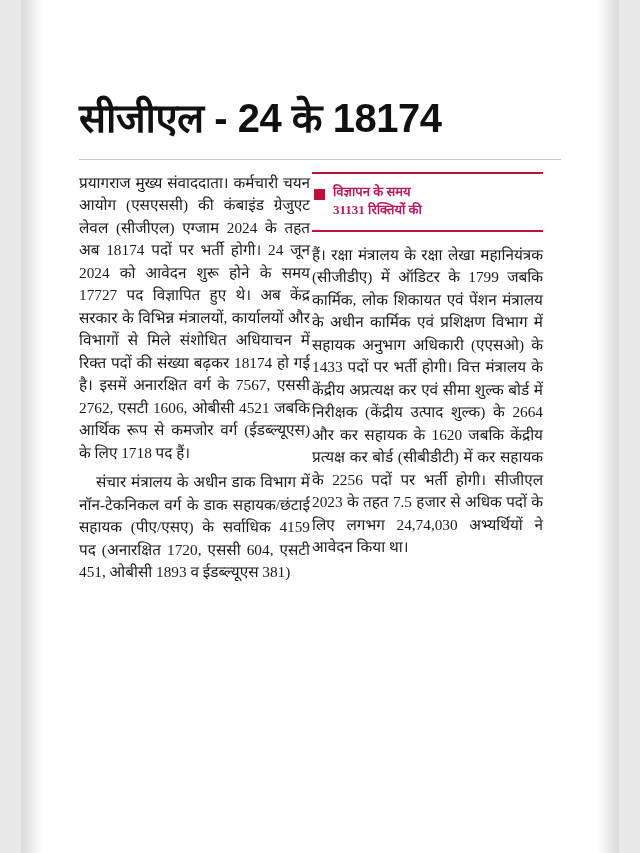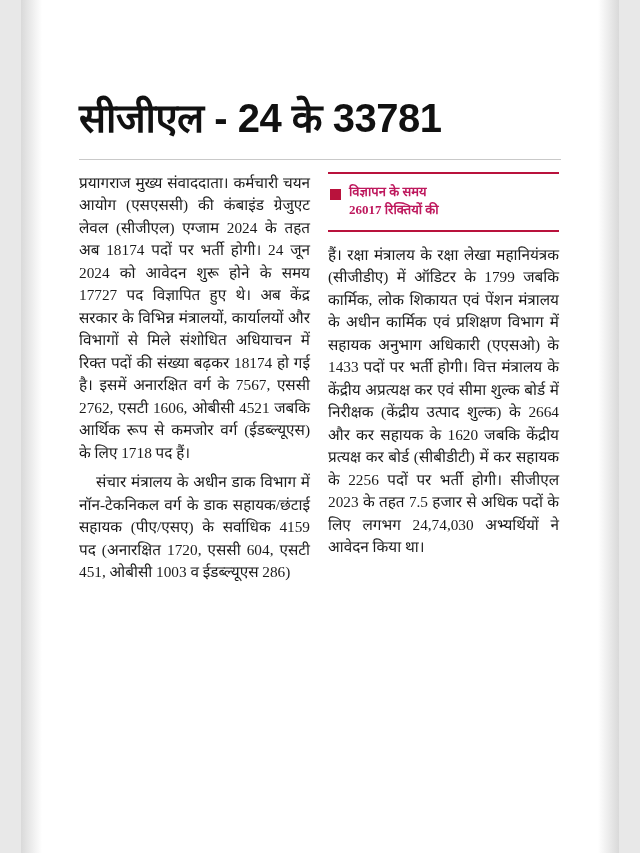--- a/index.html
+++ b/index.html
@@ -36,21 +36,21 @@
     display: block;
     white-space: nowrap;
   }
   .rule {
     border: 0;
     border-top: 1px solid #c9c9c9;
     margin: 6px 0 12px 0;
   }
   .columns {
     display: flex;
-    gap: 18px;
+    gap: 2px;
   }
   .col {
     width: 231px;
   }
   .col p {
     margin: 0 0 7px 0;
     font-size: 15.3px;
     line-height: 1.47;
     color: #1a1a1a;
     text-align: justify;
@@ -100,37 +100,37 @@
   }
 </style>
 </head>
 <body>
 
 <div class="page">
   <div class="fade-left"></div>
   <div class="fade-right"></div>
 
   <h1 class="headline">
-    <span class="l1">सीजीएल - 24 के 33781</span>
+    <span class="l1">सीजीएल - 24 के 18174</span>
   </h1>
 
   <hr class="rule">
 
   <div class="columns">
 
     <div class="col">
       <p>प्रयागराज मुख्य संवाददाता। कर्मचारी चयन आयोग (एसएससी) की कंबाइंड ग्रेजुएट लेवल (सीजीएल) एग्जाम 2024 के तहत अब 18174 पदों पर भर्ती होगी। 24 जून 2024 को आवेदन शुरू होने के समय 17727 पद विज्ञापित हुए थे। अब केंद्र सरकार के विभिन्न मंत्रालयों, कार्यालयों और विभागों से मिले संशोधित अधियाचन में रिक्त पदों की संख्या बढ़कर 18174 हो गई है। इसमें अनारक्षित वर्ग के 7567, एससी 2762, एसटी 1606, ओबीसी 4521 जबकि आर्थिक रूप से कमजोर वर्ग (ईडब्ल्यूएस) के लिए 1718 पद हैं।</p>
-      <p class="indent">संचार मंत्रालय के अधीन डाक विभाग में नॉन-टेकनिकल वर्ग के डाक सहायक/छंटाई सहायक (पीए/एसए) के सर्वाधिक 4159 पद (अनारक्षित 1720, एससी 604, एसटी 451, ओबीसी 1003 व ईडब्ल्यूएस 286)</p>
+      <p class="indent">संचार मंत्रालय के अधीन डाक विभाग में नॉन-टेकनिकल वर्ग के डाक सहायक/छंटाई सहायक (पीए/एसए) के सर्वाधिक 4159 पद (अनारक्षित 1720, एससी 604, एसटी 451, ओबीसी 1893 व ईडब्ल्यूएस 381)</p>
     </div>
 
     <div class="col">
       <div class="callout">
         <span class="bullet"></span>
         <div class="ctext">
           <span>विज्ञापन के समय</span>
-          <span>26017 रिक्तियों की</span>
+          <span>31131 रिक्तियों की</span>
         </div>
       </div>
       <p>हैं। रक्षा मंत्रालय के रक्षा लेखा महानियंत्रक (सीजीडीए) में ऑडिटर के 1799 जबकि कार्मिक, लोक शिकायत एवं पेंशन मंत्रालय के अधीन कार्मिक एवं प्रशिक्षण विभाग में सहायक अनुभाग अधिकारी (एएसओ) के 1433 पदों पर भर्ती होगी। वित्त मंत्रालय के केंद्रीय अप्रत्यक्ष कर एवं सीमा शुल्क बोर्ड में निरीक्षक (केंद्रीय उत्पाद शुल्क) के 2664 और कर सहायक के 1620 जबकि केंद्रीय प्रत्यक्ष कर बोर्ड (सीबीडीटी) में कर सहायक के 2256 पदों पर भर्ती होगी। सीजीएल 2023 के तहत 7.5 हजार से अधिक पदों के लिए लगभग 24,74,030 अभ्यर्थियों ने आवेदन किया था।</p>
     </div>
 
   </div>
 </div>
 
 </body></html>

